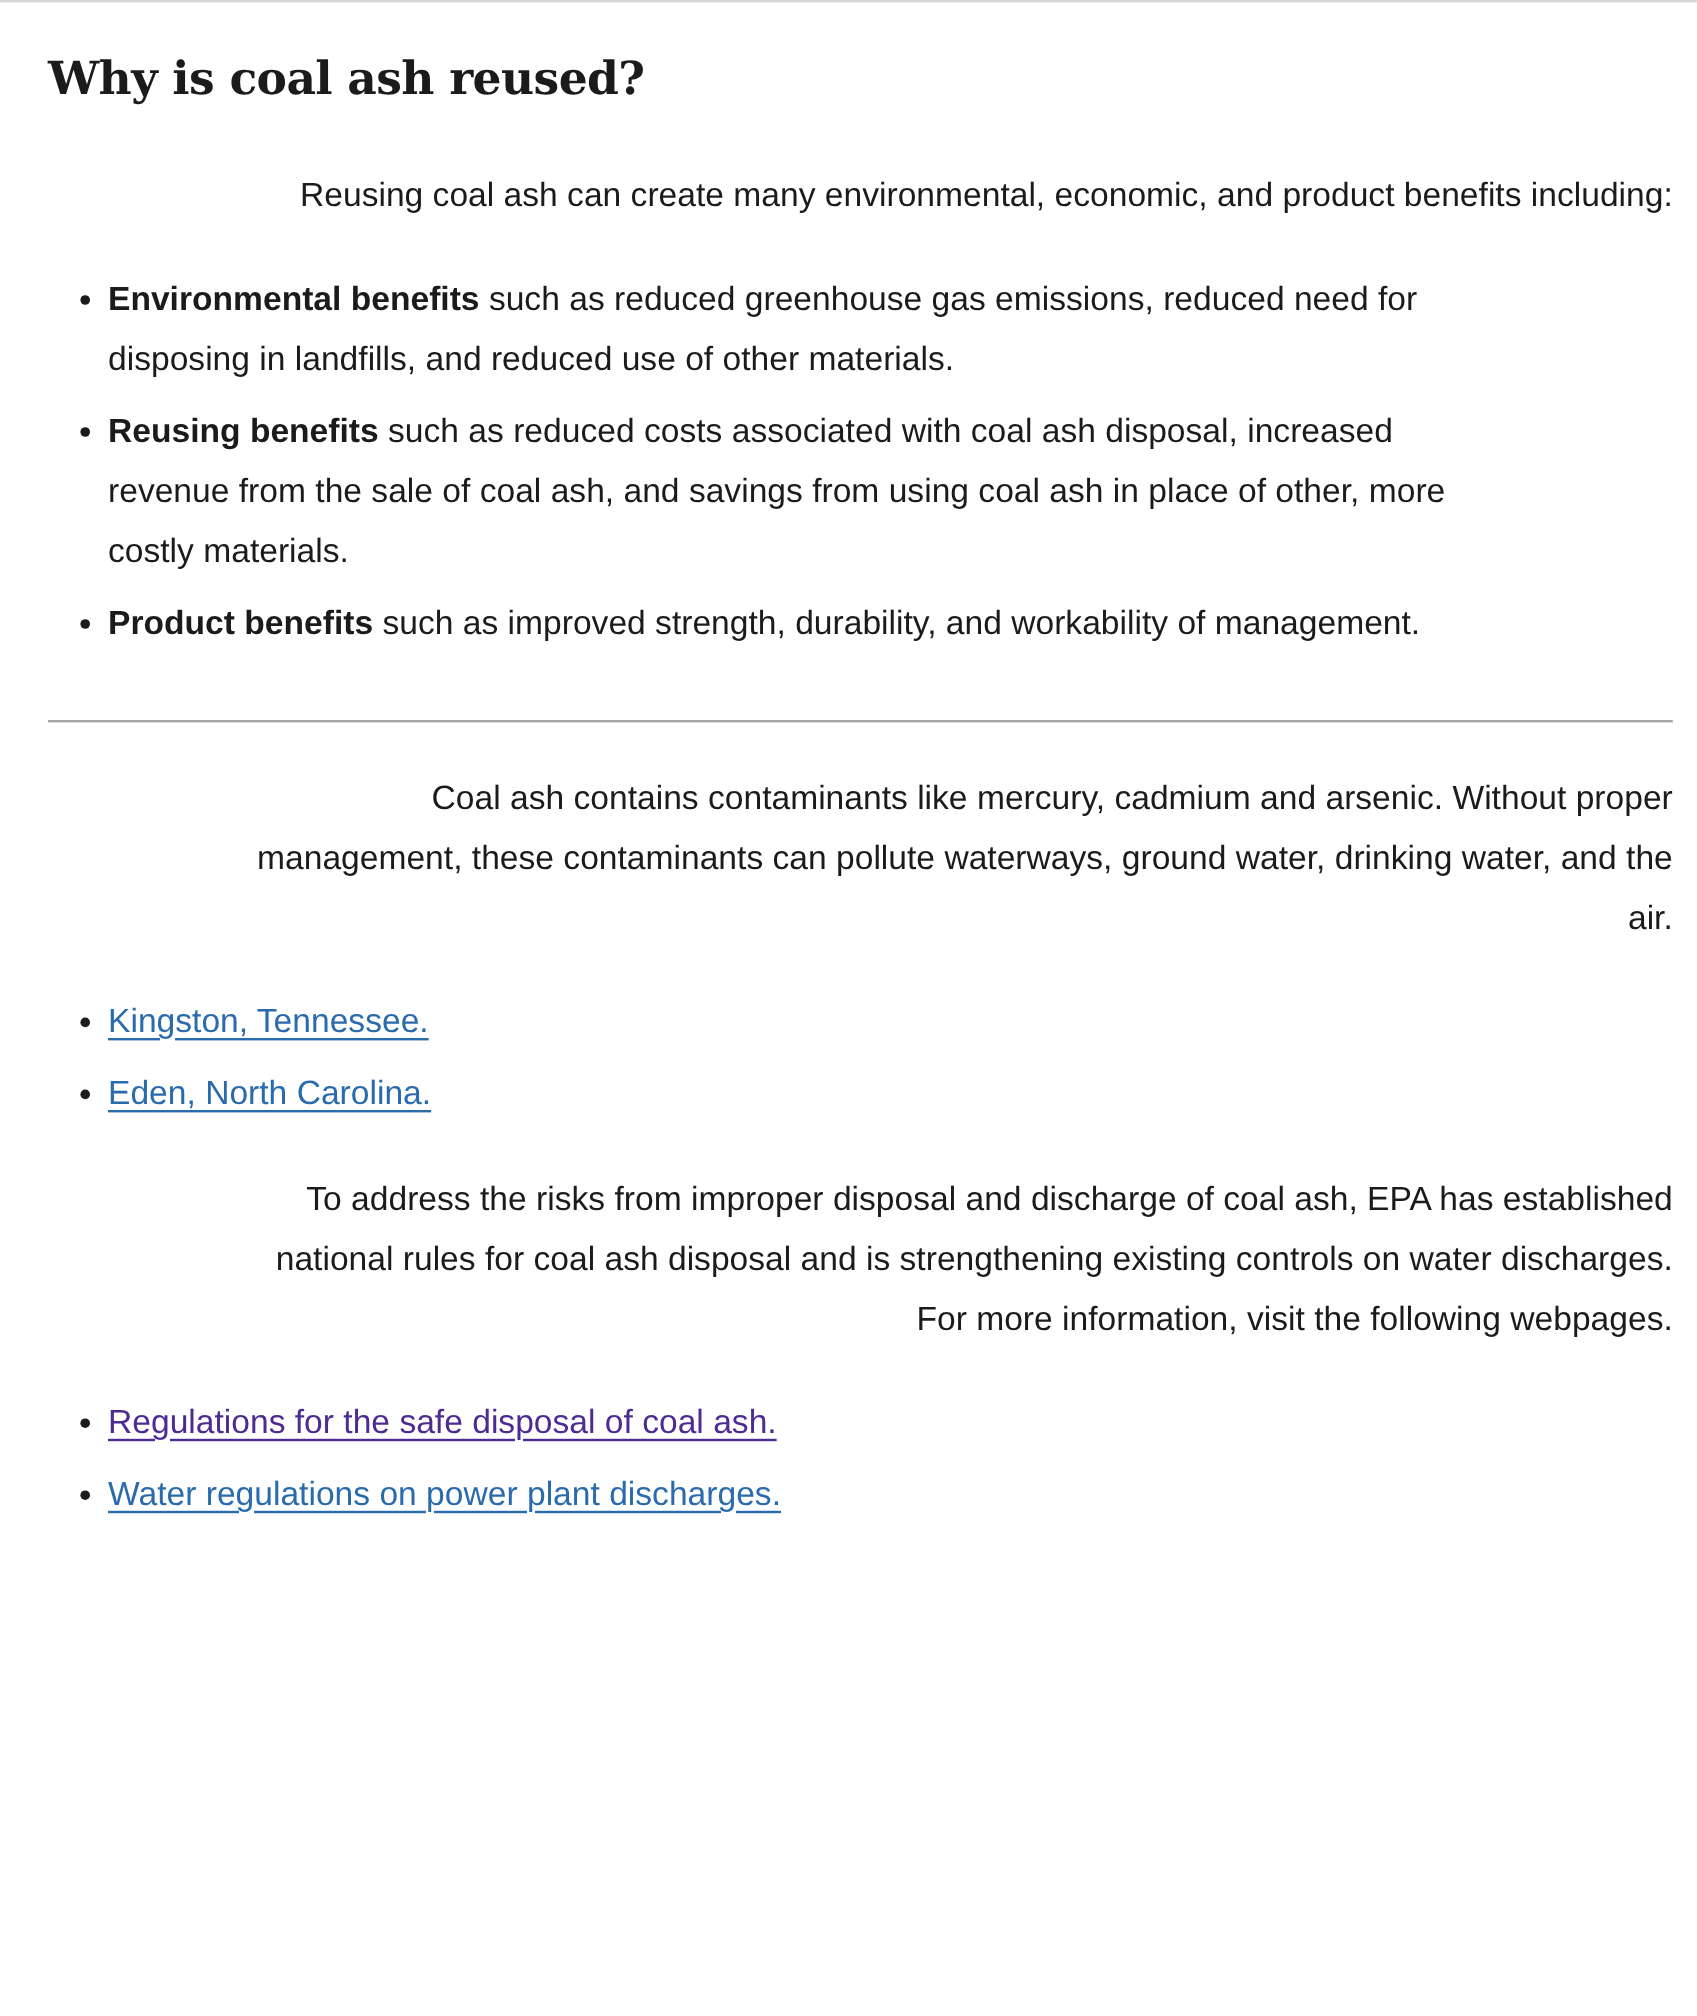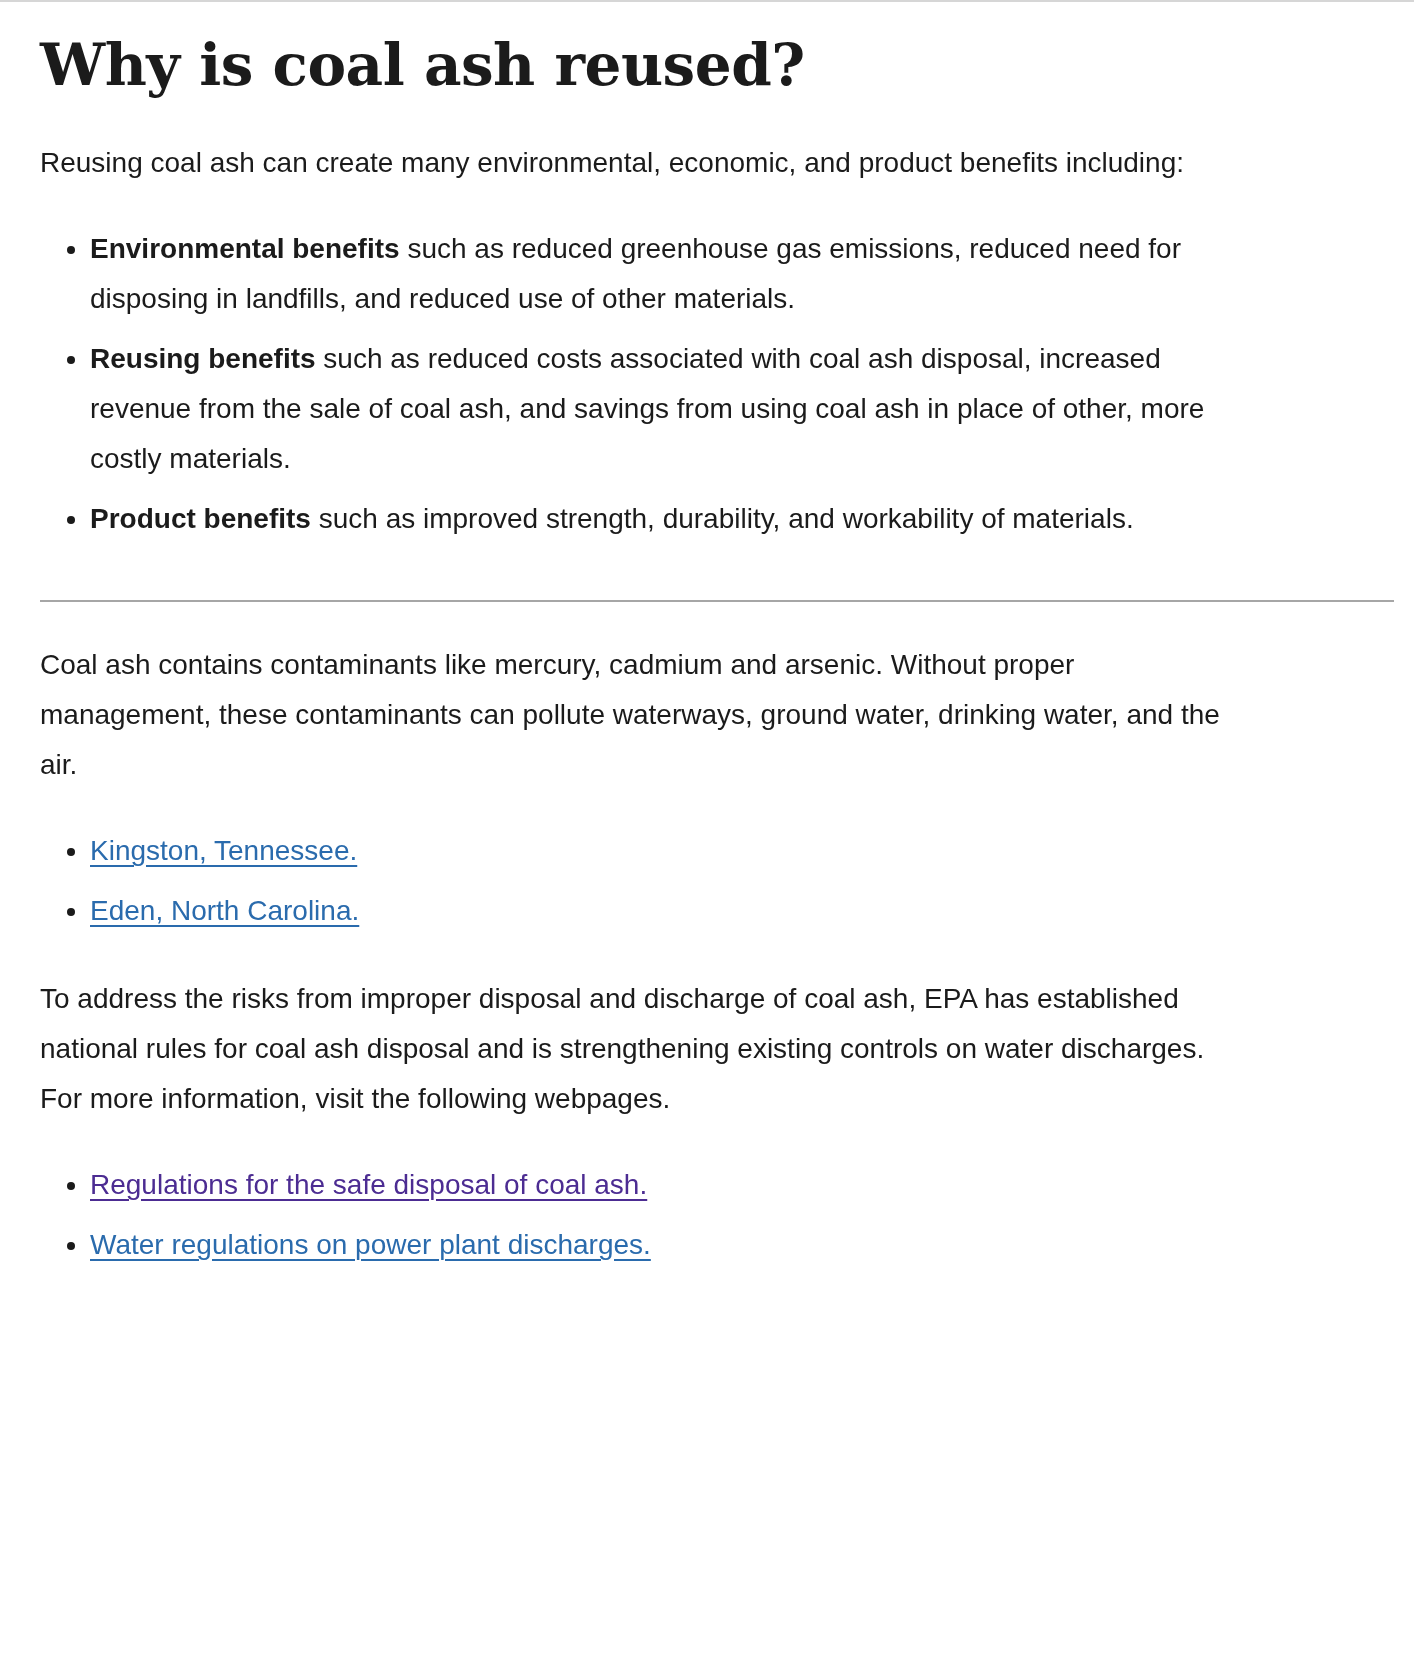--- a/index.html
+++ b/index.html
@@ -21,29 +21,30 @@
     font-size:28px;
     line-height:50px;
     border-top:2px solid var(--top-border);
   }
   .content{
     padding:0 20px 30px 40px;
   }
   h1,h2{
     font-family:"DejaVu Serif","Liberation Serif",serif;
     font-weight:700;
-    font-size:58px;
+    font-size:38px;
     line-height:70px;
     letter-spacing:-0.5px;
     margin:28px 0 0;
   }
   h2{ margin-top:48px; }
   p{
     margin:38px 0 0;
     white-space:pre-line;
+    text-align:right;
   }
   p.more-info{ margin-top:24px; }
   ul{
     margin:36px 0 0;
     padding-left:50px;
   }
   li{
     margin:0 0 10px;
     white-space:pre-line;
   }
@@ -70,21 +71,21 @@
   <h1>Why is coal ash reused?</h1>
 
   <p>Reusing coal ash can create many environmental, economic, and product benefits including:</p>
 
   <ul>
     <li><strong>Environmental benefits</strong><span> such as reduced greenhouse gas emissions, reduced need for
 disposing in landfills, and reduced use of other materials.</span></li>
     <li><strong>Reusing benefits</strong><span> such as reduced costs associated with coal ash disposal, increased
 revenue from the sale of coal ash, and savings from using coal ash in place of other, more
 costly materials.</span></li>
-    <li><strong>Product benefits</strong><span> such as improved strength, durability, and workability of materials.</span></li>
+    <li><strong>Product benefits</strong><span> such as improved strength, durability, and workability of management.</span></li>
   </ul>
 
 
   <hr>
 
 
   <p>Coal ash contains contaminants like mercury, cadmium and arsenic. Without proper
 management, these contaminants can pollute waterways, ground water, drinking water, and the
 air.</p>
 

